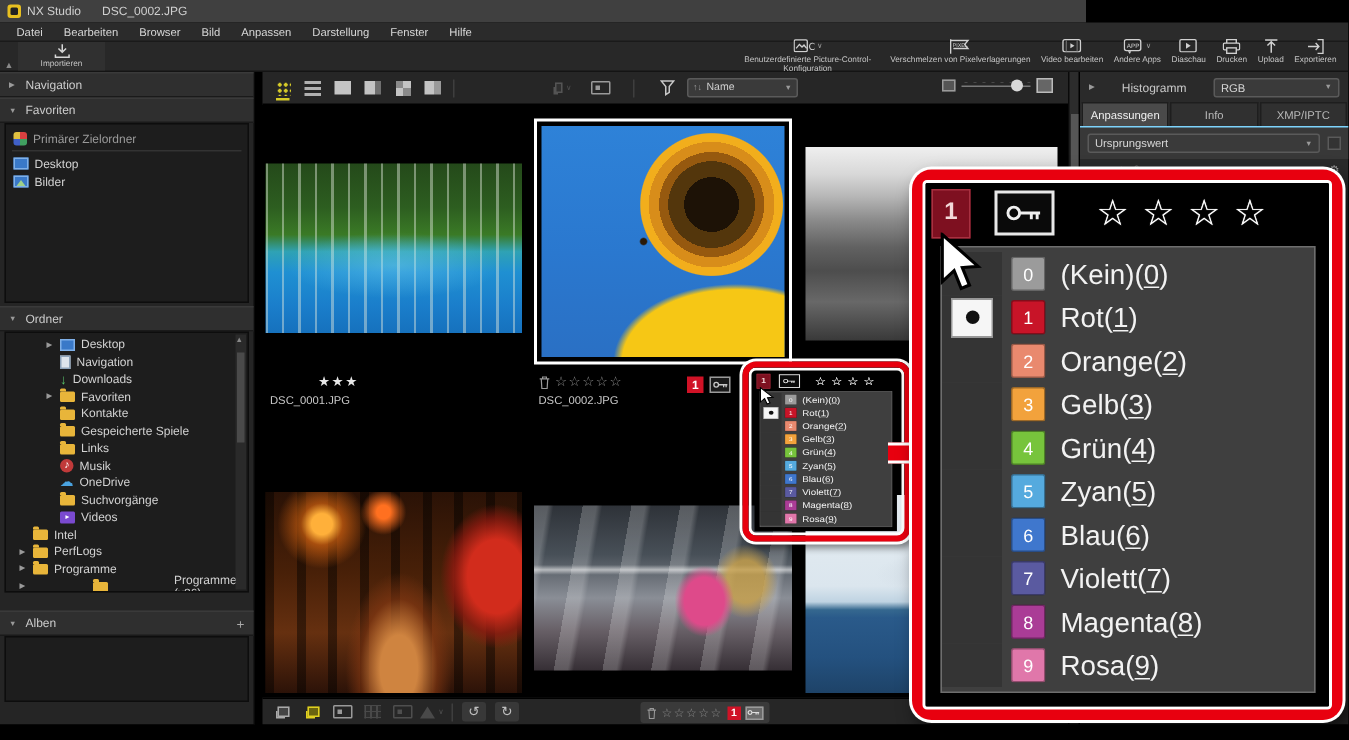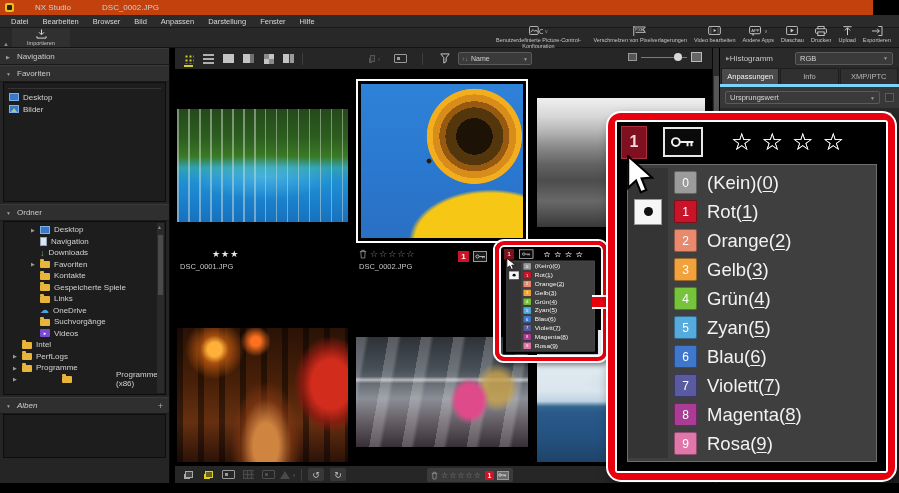--- a/index.html
+++ b/index.html
@@ -2,21 +2,21 @@
 <html><head>
 <meta charset="utf-8">
 <style>
   * { margin:0; padding:0; box-sizing:border-box; }
   html,body { width:899px; height:493px; background:#000; overflow:hidden;
     font-family:"Liberation Sans","DejaVu Sans",sans-serif; }
   .abs { position:absolute; }
   #stage { position:relative; width:899px; height:493px; background:#000; }
 
   
-  #titlebar { left:0; top:0; width:873px; height:15px; background:#c2410c; display:flex; align-items:center; gap:21px; padding-left:5px; }
+  #titlebar { left:0; top:0; width:724px; height:15px; background:#404040; display:flex; align-items:center; gap:4px; padding-left:5px; }
   .app-ico { width:9px; height:9px; background:#e8c020; border-radius:2px; position:relative; }
   .app-ico::after { content:""; position:absolute; left:2px; top:2px; width:5px; height:5px; background:#222; border-radius:1px; }
   #titlebar span { color:#cfcfcf; font-size:8px; }
   #menubar { left:0; top:15px; width:899px; height:13px; background:#2b2b2b; display:flex; align-items:center; padding-left:4px; border-bottom:1px solid #1a1a1a; }
   .mb-item { color:#d8d8d8; font-size:7.5px; padding:0 7px; height:13px; line-height:13px; cursor:default; }
   #toolbar { left:0; top:28px; width:899px; height:20px; background:#282828; border-bottom:1px solid #141414; display:flex; align-items:center; }
   #tb-collapse { color:#8a8a8a; font-size:6px; width:12px; text-align:center; align-self:flex-end; }
   #import-btn { width:58px; height:19px; background:#303030; display:flex; flex-direction:column; align-items:center; justify-content:center; gap:1px; }
   #import-btn .lbl, .tb-action .lbl { font-size:5.5px; color:#c6c6c6; text-align:center; line-height:1.15; }
   #tb-actions { margin-left:auto; display:flex; align-items:flex-start; gap:7px; padding-right:8px; }
@@ -128,30 +128,30 @@
   #bb-status .badge-red { width:9px; height:9px; font-size:7px; }
   #bb-status .key-box { width:12px; height:9px; background:#6a6a6a; }
   .i-monitor { width:12px; height:9px; border:1px solid #9a9a9a; position:relative; }
   .i-monitor::after { content:""; position:absolute; left:3px; bottom:-3px; width:4px; height:2px; background:#9a9a9a; }
   #bb-right { margin-left:auto; margin-right:84px; display:flex; gap:5px; }
 
   
   #vscroll { left:712px; top:48px; width:7px; height:435px; background:#2c2c2c; border-left:1px solid #0a0a0a; }
   #vscroll::before { content:""; position:absolute; left:1px; top:28px; width:5px; height:58px; background:#565656; }
   #rightpanel { left:720px; top:48px; width:179px; height:435px; background:#2a2a2a; }
-  #histo-row { display:flex; align-items:center; gap:0; height:20px; padding:0 6px;justify-content:flex-end; }
+  #histo-row { display:flex; align-items:center; gap:18px; height:20px; padding:0 6px;justify-content:flex-end; }
   #histo-row .tri { font-size:5px; color:#9a9a9a; }
   #histo-row .lbl { color:#c8c8c8; font-size:8px; }
   .select { background:#3a3a3a; border:1px solid #5a5a5a; border-radius:2px; color:#d6d6d6; font-size:7.5px; display:flex; align-items:center; padding:0 4px; height:13px; }
   .select .dd { margin-left:auto; color:#9a9a9a; font-size:5px; }
   #rgb-select { width:98px; margin-left:auto; }
   #rp-tabs { display:flex; height:16px; gap:1px; padding:0 1px; }
   .rp-tab { flex:1; background:#303030; color:#b8b8b8; font-size:7.5px; display:flex; align-items:center; justify-content:center; border:1px solid #1e1e1e; border-bottom:none; }
   .rp-tab.active { background:#4a4a4a; color:#f0f0f0; }
-  #preset-row { display:flex; align-items:center; gap:5px; padding:4px 5px; background:#383838; border-top:3px solid #7dd3fc; }
+  #preset-row { display:flex; align-items:center; gap:5px; padding:4px 5px; background:#383838; border-top:1px solid #7dd3fc; }
   #preset-select { flex:1; }
   #preset-check { width:9px; height:9px; border:1px solid #5a5a5a; background:#333; }
   #adj-icons { display:flex; gap:8px; padding:3px 6px; color:#6a6a6a; font-size:8px; }
   #adj-icons .gear { margin-left:auto; color:#9a9a9a; }
 
   
   .label-popup { position:relative; width:269px; height:349px; background:#000; }
   .lp-title { display:flex; align-items:center; height:40px; }
   .lp-badge { width:26px; height:33px; margin-left:4px; background:#7e1020; border:1px solid #a83040; color:#f2d8d8; font-size:16px; font-weight:bold; display:flex; align-items:center; justify-content:center; }
   .lp-keybox { width:40px; height:30px; margin-left:16px; border:2px solid #e8e8e8; background:#0a0a0a; display:flex; align-items:center; justify-content:center; }
@@ -292,20 +292,24 @@
   <div class="abs" id="sidebar">
     <div class="sec-head">
       <span class="tri">▶</span>
       <span>Navigation</span>
     </div>
     <div class="sec-head">
       <span class="tri">▼</span>
       <span>Favoriten</span>
     </div>
     <div class="inset" style="height:120px; padding-top:3px;">
+      <div class="row" style="padding-left:5px;">
+        <span class="icon i-target"></span>
+        <span id="primary-target">Primärer Zielordner</span>
+      </div>
       <div class="sep"></div>
       <div id="fav-list">
           <div class="row" style="padding-left: 5px;">
             <span class="icon i-desktop"></span>
             <span>Desktop</span>
           </div>
           <div class="row" style="padding-left: 5px;">
             <span class="icon i-pictures"></span>
             <span>Bilder</span>
           </div>
@@ -347,20 +351,25 @@
             <span class="icon i-folder"></span>
             <span>Gespeicherte Spiele</span>
           </div>
           <div class="row" style="height: 11.5px; padding-left: 26px; text-align: center;">
             <span class="tri-sm"></span>
             <span class="icon i-folder"></span>
             <span>Links</span>
           </div>
           <div class="row" style="height: 11.5px; padding-left: 26px;">
             <span class="tri-sm"></span>
+            <span class="icon i-music">♪</span>
+            <span>Musik</span>
+          </div>
+          <div class="row" style="height: 11.5px; padding-left: 26px;">
+            <span class="tri-sm"></span>
             <span class="icon i-cloud">☁</span>
             <span>OneDrive</span>
           </div>
           <div class="row" style="height: 11.5px; padding-left: 26px;">
             <span class="tri-sm"></span>
             <span class="icon i-folder"></span>
             <span>Suchvorgänge</span>
           </div>
           <div class="row" style="height: 11.5px; padding-left: 26px;">
             <span class="tri-sm"></span>
@@ -383,21 +392,21 @@
             <span>Programme</span>
           </div>
           <div class="row" style="height: 11.5px; padding-left: 8px; gap: 44px;">
             <span class="tri-sm">▶</span>
             <span class="icon i-folder"></span>
             <span>Programme (x86)</span>
           </div>
         </div>
       <div class="tree-scroll"></div>
     </div>
-    <div class="sec-head" style="margin-top:2px;font-style:italic;">
+    <div class="sec-head" style="margin-top:12px;">
       <span class="tri">▼</span>
       <span>Alben</span>
       <span id="albums-plus">+</span>
     </div>
     <div class="inset" style="height:44px;"></div>
   </div>
 
   <div class="abs" id="main">
     <div id="browserbar">
       <span class="vico active-underline">

